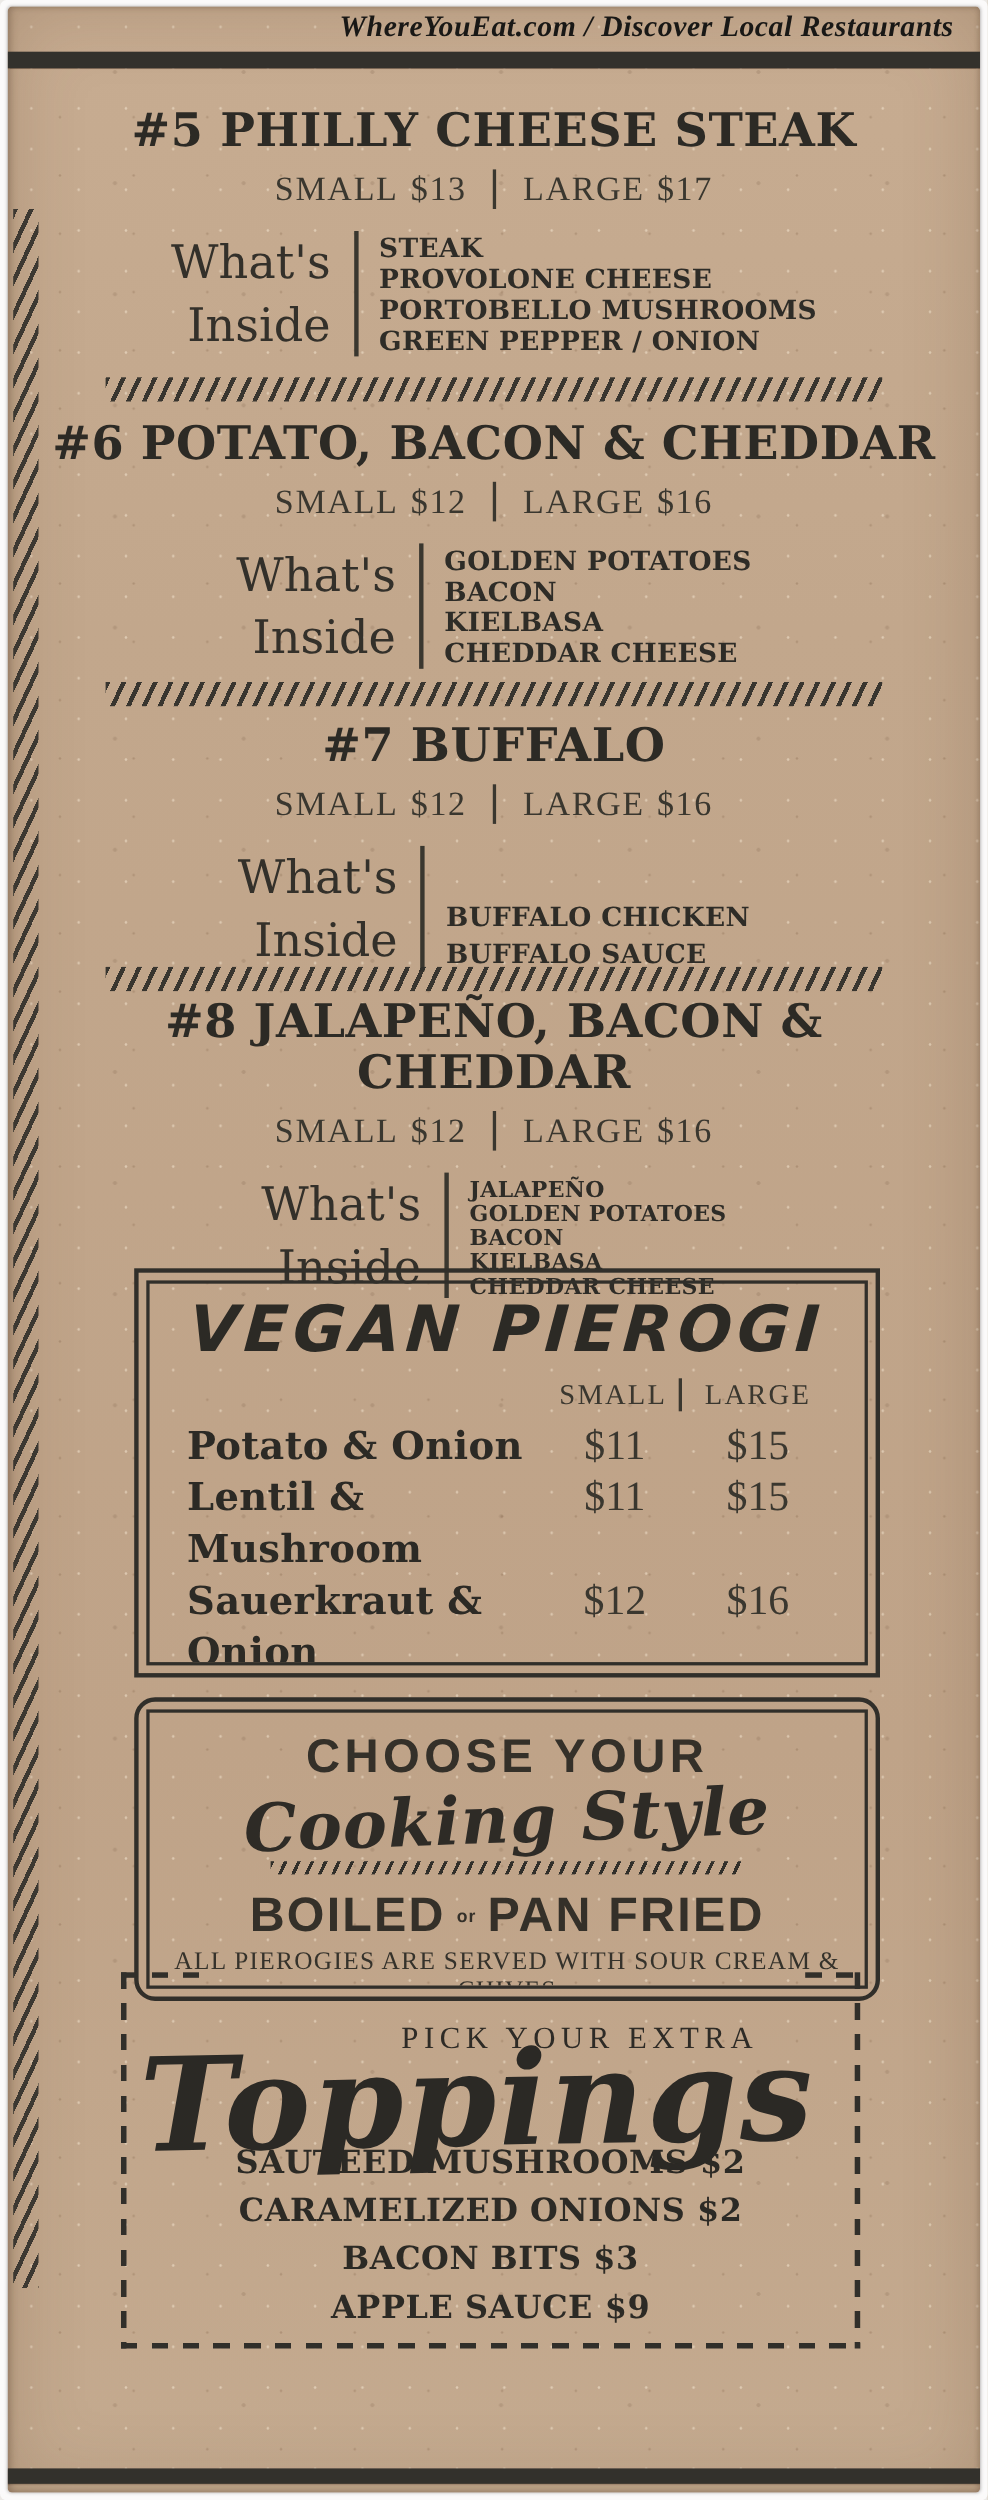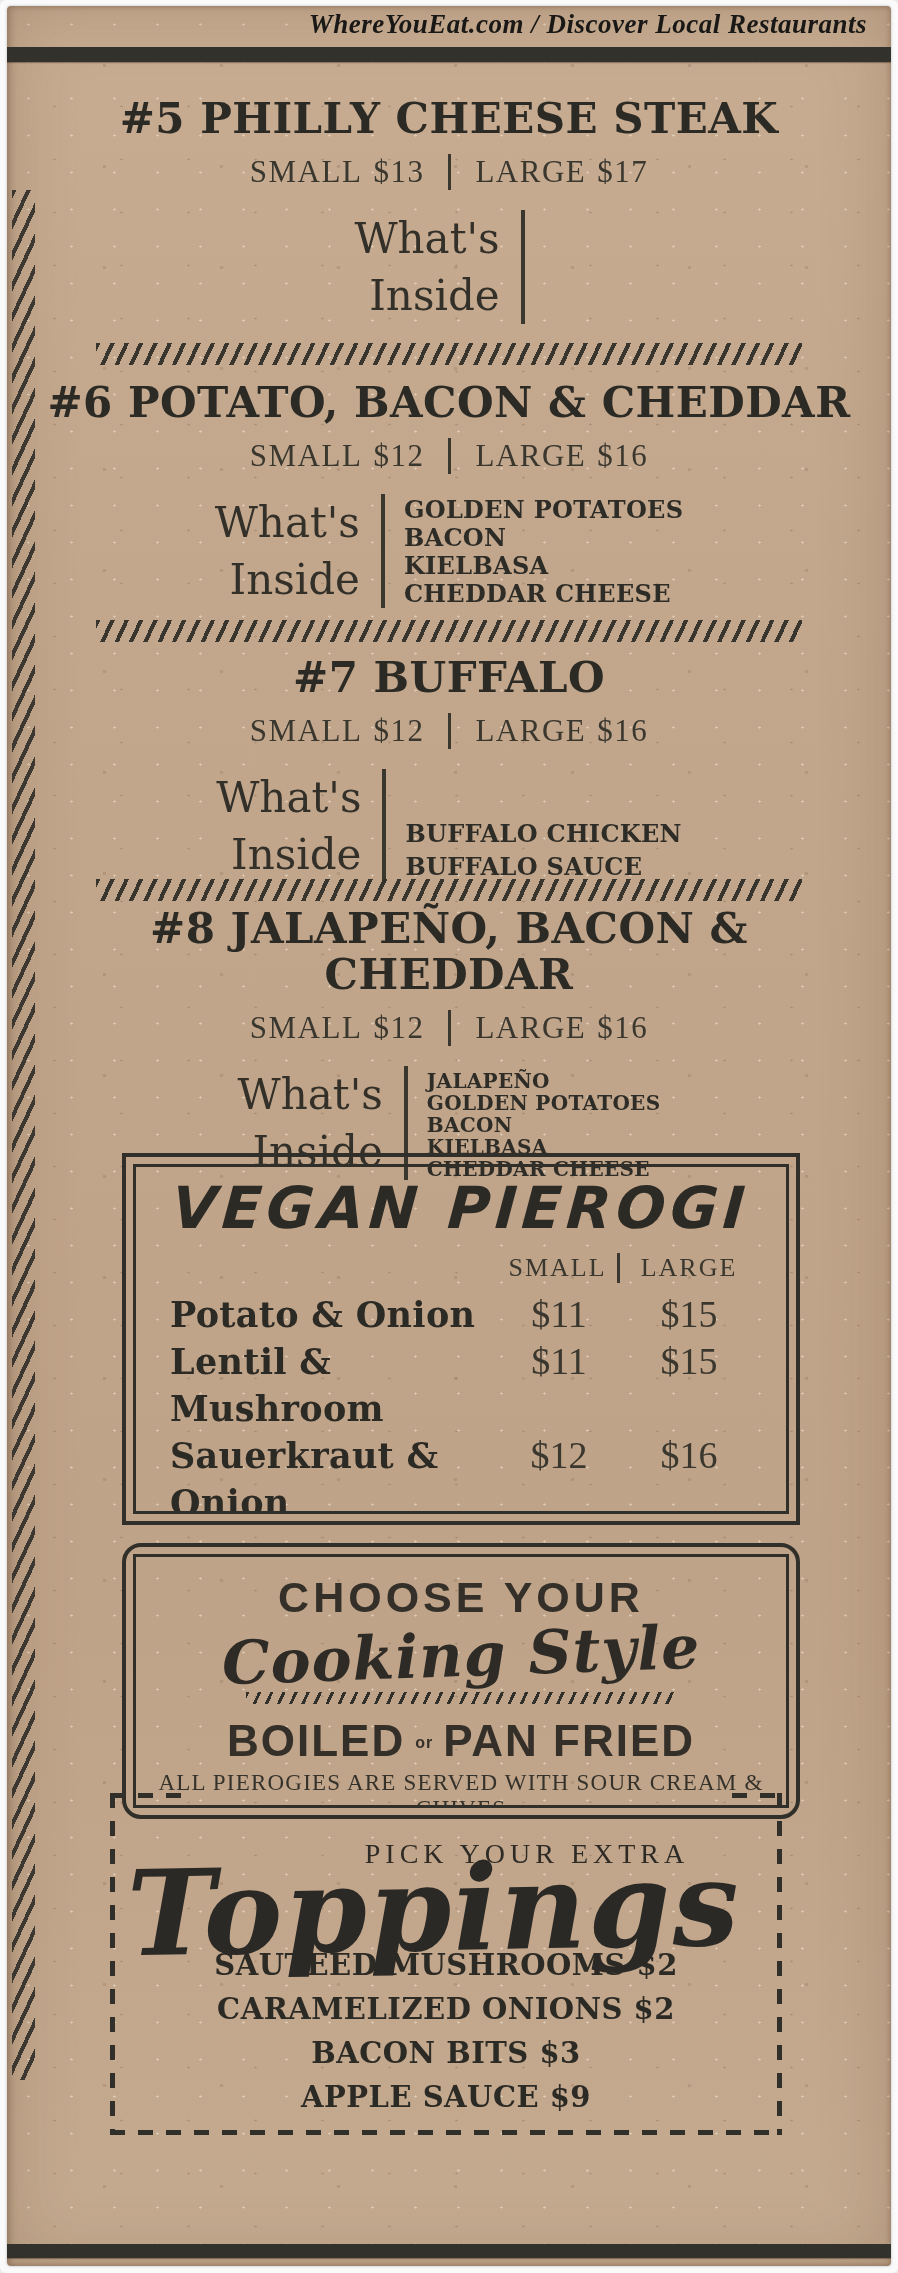--- a/index.html
+++ b/index.html
@@ -136,20 +136,26 @@
       <h2>#5 PHILLY CHEESE STEAK</h2>
       <div class="price-line">
         <span>SMALL</span><span class="price-num">$13</span><span class="vr"></span><span>LARGE</span><span class="price-num">$17</span>
       </div>
       <div class="inside">
         <div class="inside-label">
           <span>What's</span>
           <span>Inside</span>
         </div>
         <div class="inside-rule"></div>
+        <ul class="inside-list">
+          <li>STEAK</li>
+          <li>PROVOLONE CHEESE</li>
+          <li>PORTOBELLO MUSHROOMS</li>
+          <li>GREEN PEPPER / ONION</li>
+        </ul>
       </div>
     </section>
 
     <div class="section-divider hatch" style="top:337px"></div>
 
     <section class="menu-item" style="top:374px">
       <h2>#6 POTATO, BACON &amp; CHEDDAR</h2>
       <div class="price-line">
         <span>SMALL</span><span class="price-num">$12</span><span class="vr"></span><span>LARGE</span><span class="price-num">$16</span>
       </div>

